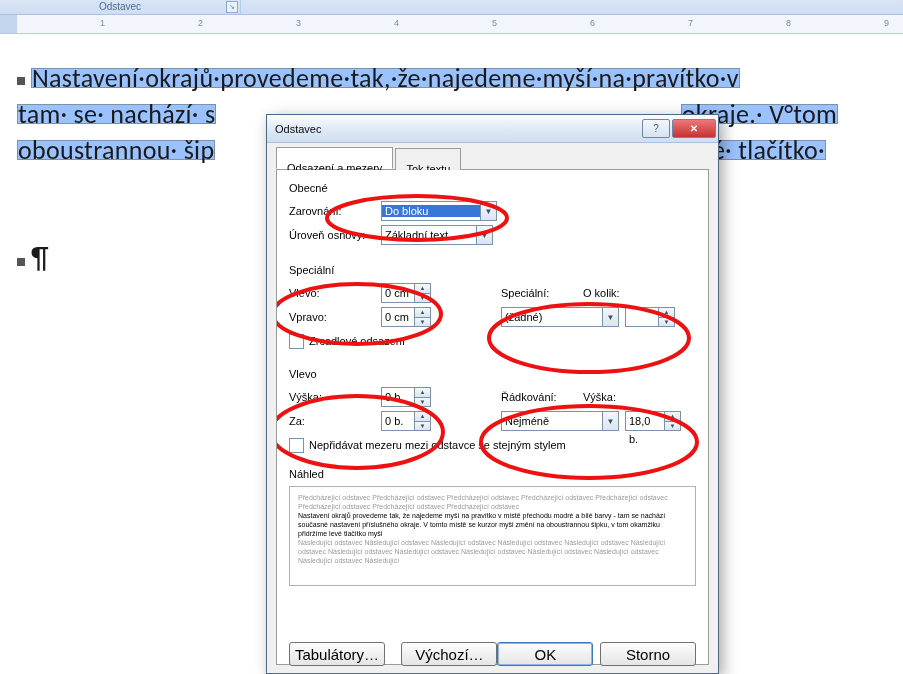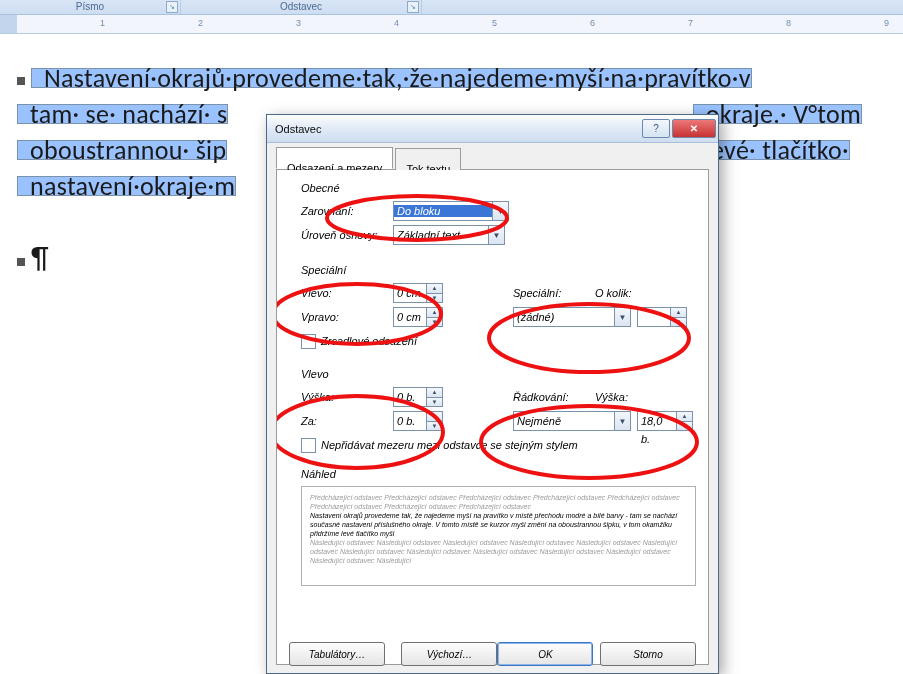--- a/index.html
+++ b/index.html
@@ -17,21 +17,21 @@
   .ruler{height:18px;background:#f2f6fc;border-bottom:1px solid #b6cde6;
     position:relative;color:#738db0;font-size:9px;}
   .ruler .marg{position:absolute;left:0;top:0;height:18px;width:17px;
     background:#c3d5ec;}
   .ruler span.num{position:absolute;top:3px;}
   
   .page{position:relative;height:642px;}
   .doctext{position:absolute;left:17px;top:26px;right:0;
     font-family:Calibri,Arial,sans-serif;font-size:26px;color:#1a1a1a;
     line-height:36px;letter-spacing:.3px;}
-  .doctext .sel{background:#99c2ff;padding-left:12px;}
+  .doctext .sel{background:#99c2ff;}
   .doctext .bullet{display:inline-block;width:8px;height:8px;
     background:#555;margin-right:6px;vertical-align:middle;}
   .doctext .pil{font-size:30px;}
   
   .dlg{position:absolute;left:266px;top:80px;width:451px;height:558px;
     border:1px solid #4b6a88;background:#f0f0f0;
     box-shadow:4px 4px 14px rgba(0,0,0,.35);}
   .titlebar{height:27px;background:linear-gradient(#fdfdfe,#e3ecf7 45%,#cedef1);
     border-bottom:1px solid #aabfda;display:flex;align-items:center;
     padding-left:8px;color:#0a0a0a;}
@@ -43,22 +43,22 @@
   .tbtn.close{background:linear-gradient(#e77,#c63333);color:#fff;
     width:42px;font-weight:bold;}
   .dlgbody{position:absolute;left:9px;right:9px;top:32px;bottom:9px;}
   
   .tabs{height:22px;border-bottom:1px solid #9b9b9b;display:flex;}
   .tab{border:1px solid #9b9b9b;border-bottom:none;padding:14px 10px;
     background:#f0f0f0;margin-right:2px;position:relative;top:1px;}
   .tab.active{background:#fff;border-bottom:1px solid #fff;top:0;
     padding-bottom:3px;}
   .panel{border:1px solid #9b9b9b;border-top:none;background:#fff;
-    height:calc(100% - 22px);padding:8px 12px 10px 24px;box-sizing:border-box;
-    position:relative;font-style:italic;}
+    height:calc(100% - 22px);padding:8px 12px 10px 12px;box-sizing:border-box;
+    position:relative;}
   .section{font-size:11px;color:#000;margin-top:4px;}
   .section .hd{color:#000;margin-bottom:6px;}
   .row{display:flex;align-items:center;height:22px;margin-bottom:2px;}
   .row label{display:inline-block;}
   .lblcol{width:92px;}
   .lblcol2{width:82px;}
   .sel{height:20px;border:1px solid #7a92ab;background:#fff;
     display:inline-flex;align-items:center;box-sizing:border-box;}
   .sel .val{flex:1;padding:0 3px;white-space:nowrap;overflow:hidden;}
   .sel .dd{width:15px;height:18px;border-left:1px solid #7a92ab;
@@ -75,39 +75,35 @@
     color:#374f6d;}
   .spin .sb:first-child{border-bottom:1px solid #7a92ab;}
   .chk{width:13px;height:13px;border:1px solid #7a92ab;background:#fff;
     display:inline-block;margin-right:5px;vertical-align:middle;}
   
   .dlgfoot{position:absolute;left:12px;right:12px;bottom:8px;height:24px;
     display:flex;align-items:center;}
   .btn{height:22px;min-width:74px;border:1px solid #707070;
     background:linear-gradient(#fdfdfd,#e5e5e5);padding:0 10px;
     display:inline-flex;align-items:center;justify-content:center;
-    border-radius:3px;font-size:10px;margin-top:20px;}
+    border-radius:3px;font-size:15px;margin-top:20px;}
   .btn.def{border:1px solid #3d77c2;box-shadow:0 0 0 1px #8bb5ea inset;}
   
   .preview{border:1px solid #b0b0b0;height:86px;margin-top:4px;
     padding:6px 8px;font-size:7px;color:#9a9a9a;line-height:9px;
     overflow:hidden;}
   .preview .black{color:#000;}
   
   svg.anno{position:absolute;left:0;top:0;pointer-events:none;}
   svg.anno ellipse{fill:none;stroke:#e11;stroke-width:4;}
 </style>
 </head>
 <body>
 
 <div class="ribbon">
-  <div class="rgrp">
-    <span>Písmo</span>
-    <span class="exp">↘</span>
-  </div>
   <div class="rgrp" style="flex-basis:240px">
     <span>Odstavec</span>
     <span class="exp">↘</span>
   </div>
 </div>
 
 <div class="ruler">
   <div class="marg"></div>
   <span class="num" style="left:100px">1</span>
   <span class="num" style="left:198px">2</span>
@@ -122,21 +118,21 @@
 
 <div class="page">
   <div class="doctext">
     <span class="bullet"></span><span class="sel">Nastavení·okrajů·provedeme·tak,·že·najedeme·myší·na·pravítko·v</span><br>
     <span class="sel">tam· se· nachází· s</span>
     <span style="display:inline-block;width:452px"></span>
     <span class="sel">okraje.· V°tom</span><br>
     <span class="sel">oboustrannou· šip</span>
     <span style="display:inline-block;width:452px"></span>
     <span class="sel"> levé· tlačítko·</span><br>
-    <span class="sel">nastavení·okraje·m</span><br>
+    <br>
     <br>
     <span class="bullet"></span><span class="pil">¶</span>
   </div>
 
   <div class="dlg">
     <div class="titlebar">
       <span>Odstavec</span>
       <span class="spacer"></span>
       <span class="tbtn help">?</span>
       <span class="tbtn close">✕</span>

